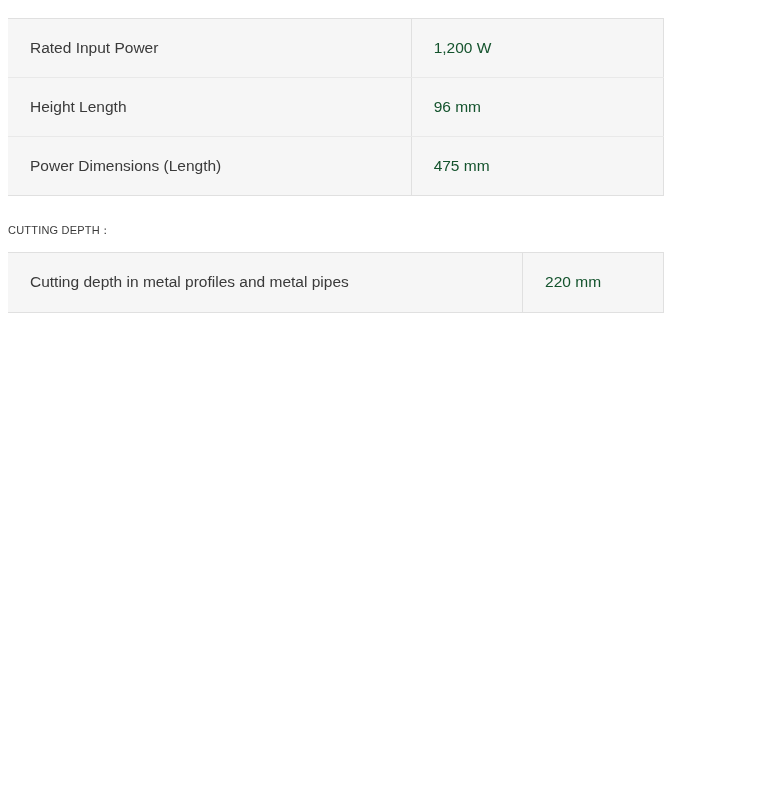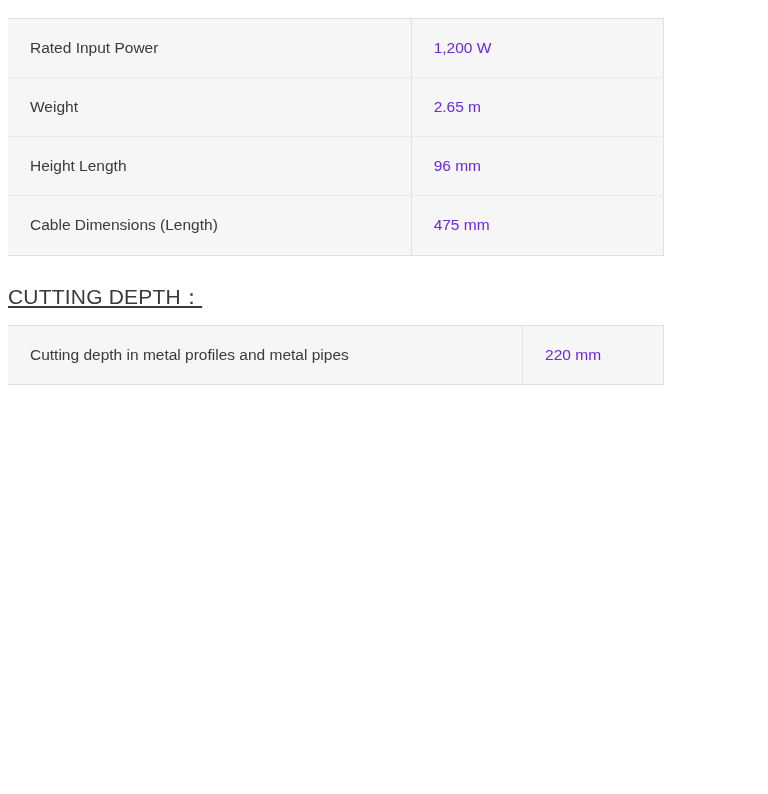--- a/index.html
+++ b/index.html
@@ -36,65 +36,60 @@
     color: #3a3a3a;
     vertical-align: middle;
     background: #f6f6f6;
     font-weight: 400;
   }
   table.spec tr:last-child td {
     border-bottom: none;
   }
   table.spec td.value {
     border-right: 1px solid #e0e0e0;
-    color: #6d28d9;
+    color: #14532d;
   }
   
   table.spec.main col.c1 { width: 61.5%; }
   table.spec.main col.c2 { width: 38.5%; }
   
   table.spec.cut col.c1 { width: 78.5%; }
   table.spec.cut col.c2 { width: 21.5%; }
 
   .section-heading {
-    font-size: 21px;
+    font-size: 11px;
     color: #3a3a3a;
     letter-spacing: 0.2px;
     margin: 27px 0 14px 0;
     padding-left: 0px;
     font-weight: 400;
-    text-decoration: underline;
   }
   .spacer-bottom { height: 14px; }
 </style>
 </head>
 <body>
 
 <div class="page">
 
   <table class="spec main">
     <colgroup>
         <col class="c1">
         <col class="c2">
       </colgroup>
     <tbody>
       <tr>
         <td class="label">Rated Input Power</td>
         <td class="value">1,200 W</td>
       </tr>
       <tr>
-        <td class="label">Weight</td>
-        <td class="value">2.65 m</td>
-      </tr>
-      <tr>
         <td class="label">Height Length</td>
         <td class="value">96 mm</td>
       </tr>
       <tr>
-        <td class="label">Cable Dimensions (Length)</td>
+        <td class="label">Power Dimensions (Length)</td>
         <td class="value">475 mm</td>
       </tr>
     </tbody>
   </table>
 
   <div class="section-heading">CUTTING DEPTH：</div>
 
   <table class="spec cut">
     <colgroup>
         <col class="c1">

